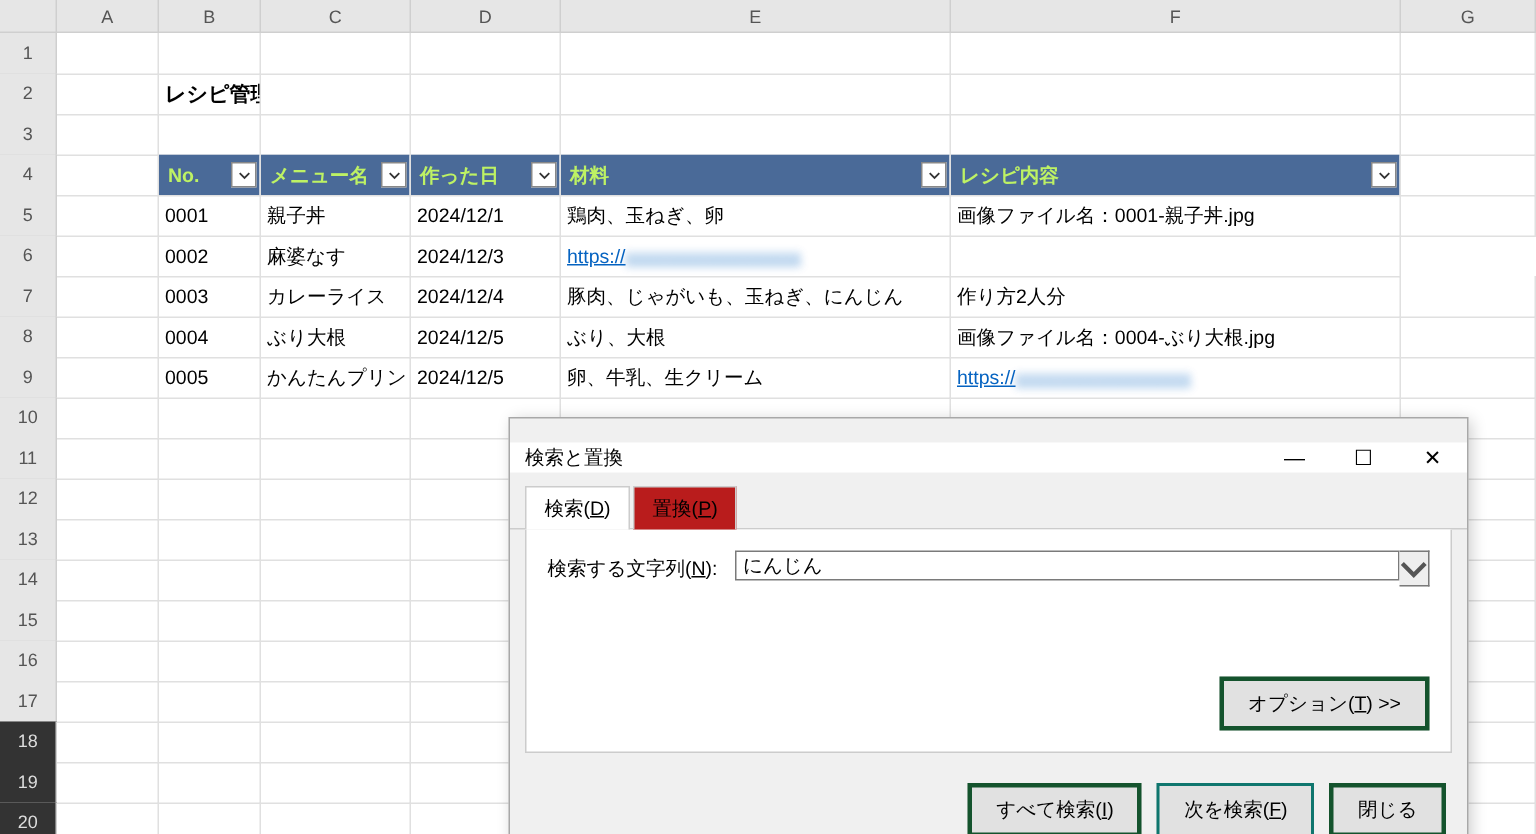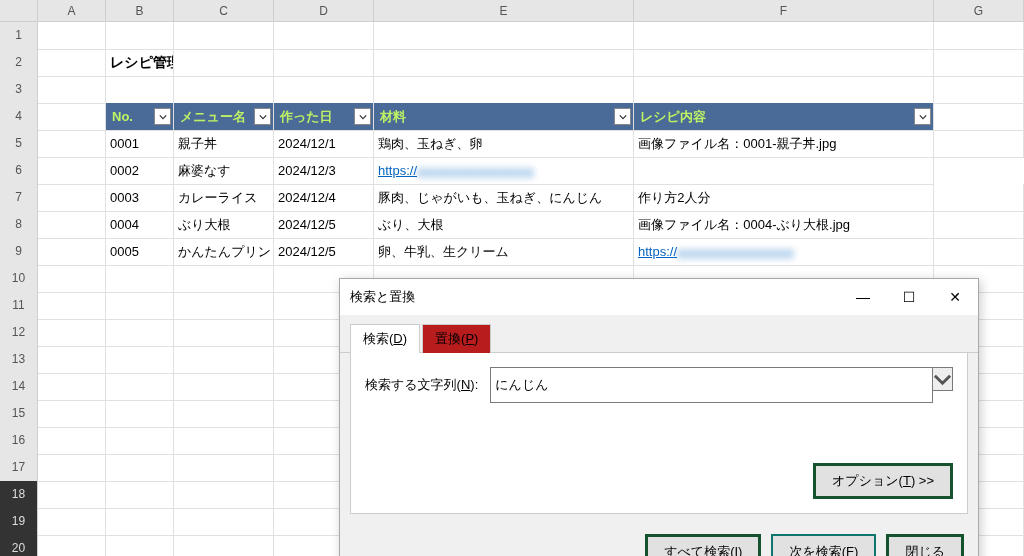--- a/index.html
+++ b/index.html
@@ -83,22 +83,23 @@
   width: 640px;
   background: #f0f0f0;
   border: 1px solid #a8a8a8;
   box-shadow: 2px 2px 10px rgba(0,0,0,0.2);
 }
 .dialog .titlebar {
   display: flex;
   justify-content: space-between;
   align-items: center;
   background: #fff;
-  height: 36px;
+  height: 20px;
   padding-left: 10px;
+  margin-top: 16px;
 }
 .dialog .tbtns { display: flex; }
 .dialog .tbtn {
   width: 46px; height: 36px;
   display: flex; align-items: center; justify-content: center;
   font-size: 14px;
 }
 .dialog .tabs {
   display: flex;
   padding: 8px 10px 0 10px;
@@ -130,21 +131,21 @@
   align-items: center;
   gap: 12px;
 }
 .dialog .fieldrow label u { text-decoration: underline; }
 .dialog .fieldrow .inputwrap {
   flex: 1;
   display: flex;
 }
 .dialog .fieldrow input {
   flex: 1;
-  height: 36px;
+  height: 20px;
   border: 1px solid #7a7a7a;
   padding: 0 4px;
   font-size: 13px;
 }
 .dialog .fieldrow .combo-btn {
   width: 20px; height: 24px;
   border: 1px solid #7a7a7a;
   border-left: none;
   background: #eee;
   display: flex; align-items: center; justify-content: center;

